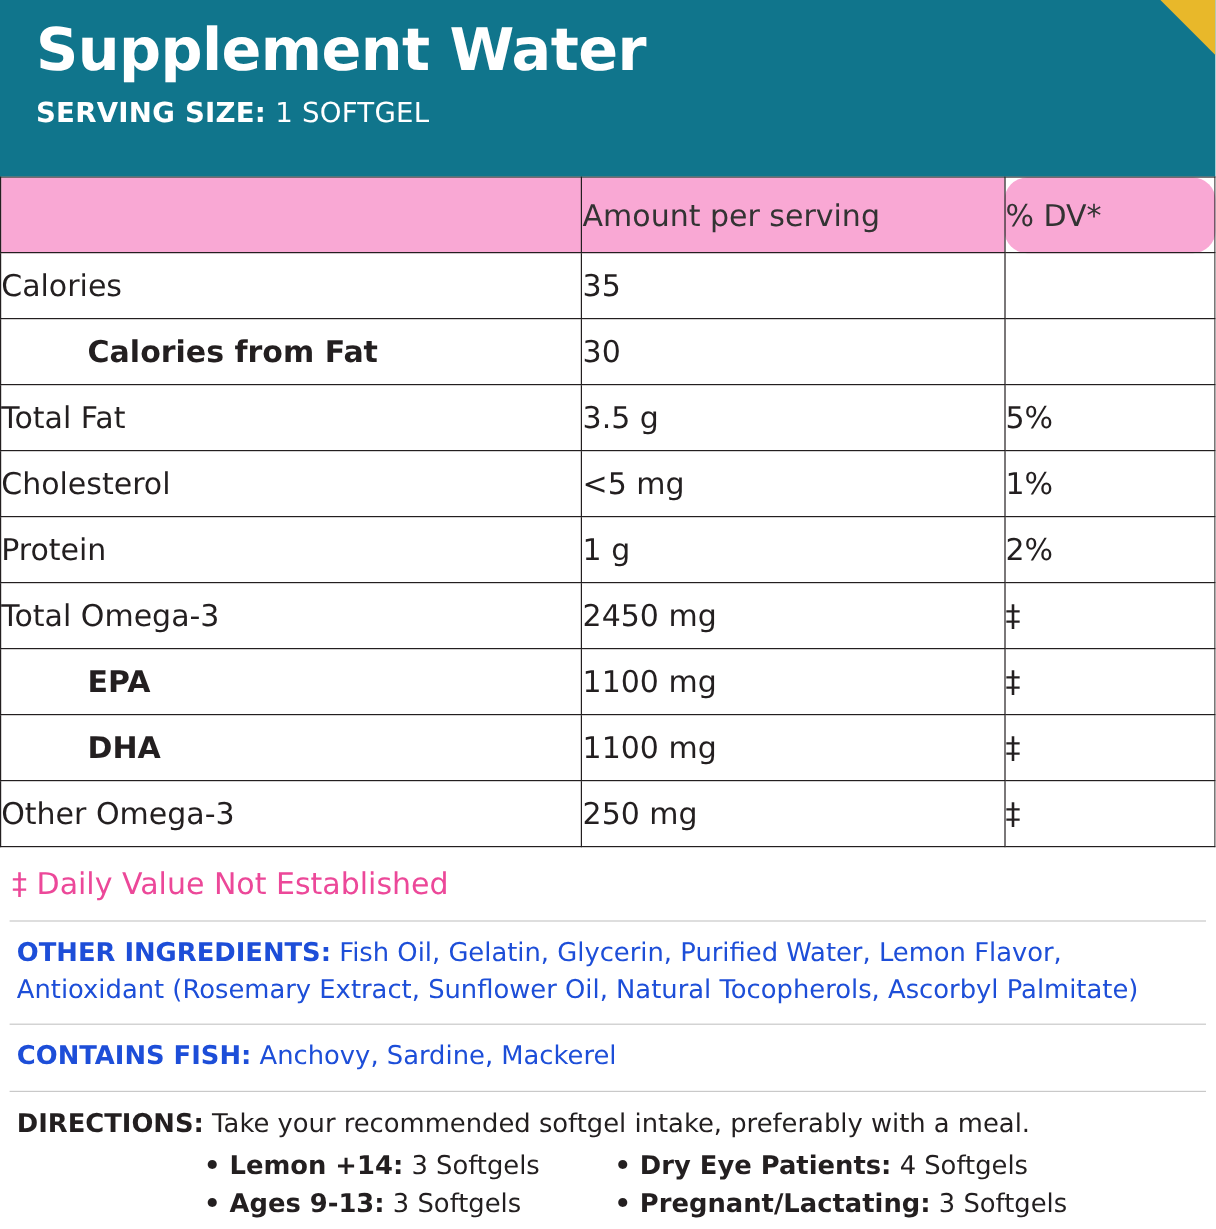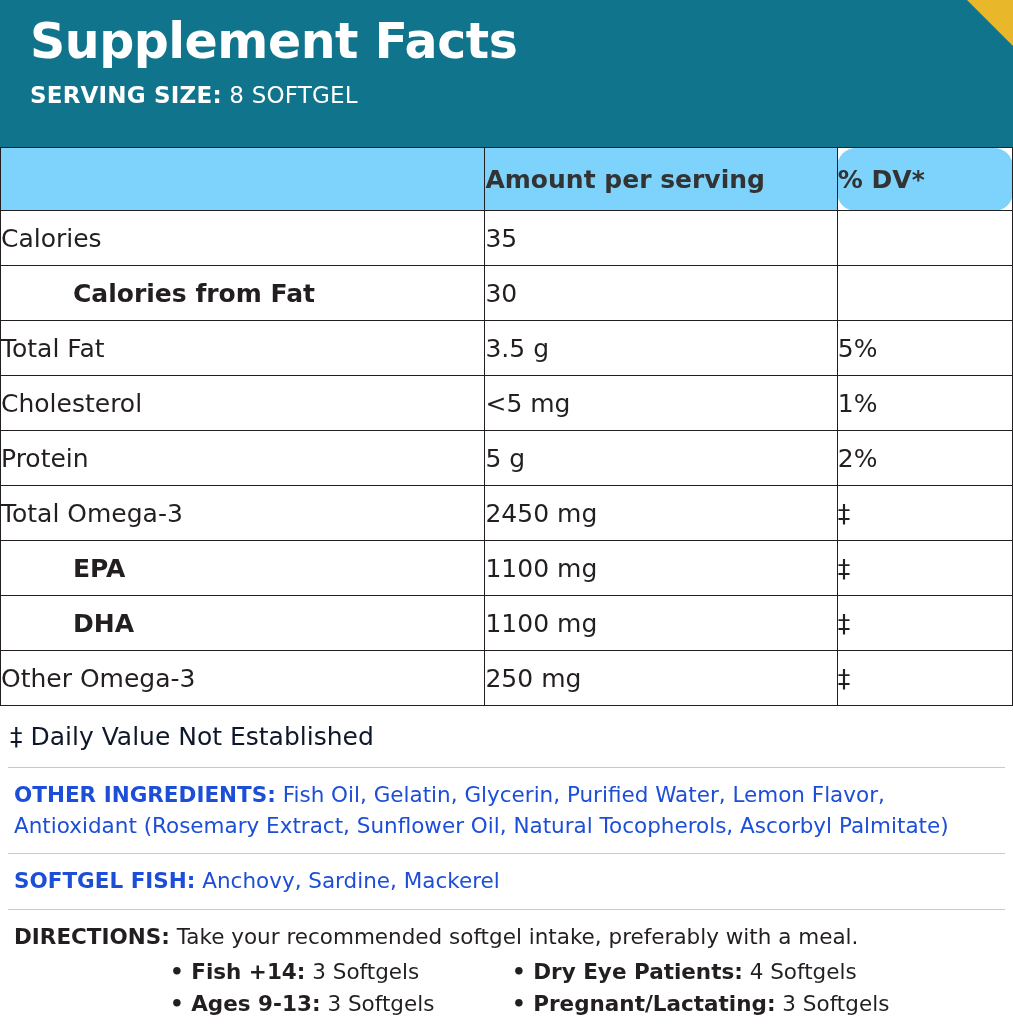--- a/index.html
+++ b/index.html
@@ -67,23 +67,23 @@
     table-layout: fixed;
   }
   table.facts th,
   table.facts td {
     border: 1px solid #231f20;
     border-top: none;
     padding: 0;
     vertical-align: middle;
   }
   table.facts tr.head th {
-    background: #7dd3fc;
+    background: #f9a8d4;
     height: 62px;
-    font-weight: bold;
+    font-weight: normal;
     font-size: 25px;
     text-align: left;
     color: #333;
     border-top: 1px solid #231f20;
   }
   .col-name  { width: 484px; }
   .col-amt   { width: 352px; }
   .col-dv    { width: 175px; }
 
   .cell-pad  { padding-left: 18px; }
@@ -99,21 +99,21 @@
   }
   td.name.indent { padding-left: 72px; font-weight: bold; }
   td.amt { padding-left: 30px; margin-left: 40px; }
   td.dv  { padding-left: 22px; }
   td.dv.dagger { font-size: 25px; }
 
   
   .footnote {
     font-size: 25px;
     padding: 16px 0 16px 10px;
-    color: #0f172a;
+    color: #ec4899;
   }
   .rule {
     border-top: 1px solid #c9c9c9;
     margin: 0 8px;
   }
   .para {
     font-size: 21.5px;
     line-height: 1.42;
     padding: 12px 14px 12px 14px;
     color: #1d4ed8;
@@ -135,24 +135,24 @@
   .dose-col.second { width: 400px; margin-left: 12px; }
   .dose-item b { font-weight: bold; }
 </style>
 </head>
 <body>
 
 <div class="panel">
 
   <div class="header">
     <div class="corner-fold"></div>
-    <div class="header-title">Supplement Facts</div>
+    <div class="header-title">Supplement Water</div>
     <div class="header-serving">
       <b>SERVING SIZE:</b>
-      <span>8 SOFTGEL</span>
+      <span>1 SOFTGEL</span>
     </div>
   </div>
 
   <table class="facts">
     <colgroup>
       <col class="col-name">
       <col class="col-amt">
       <col class="col-dv">
     </colgroup>
     <tbody>
@@ -177,21 +177,21 @@
       <td class="amt">3.5 g</td>
       <td class="dv">5%</td>
     </tr>
     <tr>
       <td class="name">Cholesterol</td>
       <td class="amt">&lt;5 mg</td>
       <td class="dv">1%</td>
     </tr>
     <tr>
       <td class="name">Protein</td>
-      <td class="amt">5 g</td>
+      <td class="amt">1 g</td>
       <td class="dv">2%</td>
     </tr>
     <tr>
       <td class="name">Total Omega-3</td>
       <td class="amt">2450 mg</td>
       <td class="dv dagger">‡</td>
     </tr>
     <tr>
       <td class="name indent">EPA</td>
       <td class="amt">1100 mg</td>
@@ -215,35 +215,35 @@
   <div class="rule"></div>
 
   <div class="para">
     <b>OTHER INGREDIENTS:</b>
     <span>Fish Oil, Gelatin, Glycerin, Purified Water, Lemon Flavor, Antioxidant (Rosemary Extract, Sunflower Oil, Natural Tocopherols, Ascorbyl Palmitate)</span>
   </div>
 
   <div class="rule"></div>
 
   <div class="para">
-    <b>SOFTGEL FISH:</b>
+    <b>CONTAINS FISH:</b>
     <span>Anchovy, Sardine, Mackerel</span>
   </div>
 
   <div class="rule"></div>
 
   <div class="directions-para">
     <b>DIRECTIONS:</b>
     <span>Take your recommended softgel intake, preferably with a meal.</span>
   </div>
 
   <div class="dose-grid">
     <div class="dose-col">
       <div class="dose-item">
-        <b>• Fish +14:</b>
+        <b>• Lemon +14:</b>
         <span>3 Softgels</span>
       </div>
       <div class="dose-item">
         <b>• Ages 9-13:</b>
         <span>3 Softgels</span>
       </div>
     </div>
     <div class="dose-col second">
       <div class="dose-item">
         <b>• Dry Eye Patients:</b>

